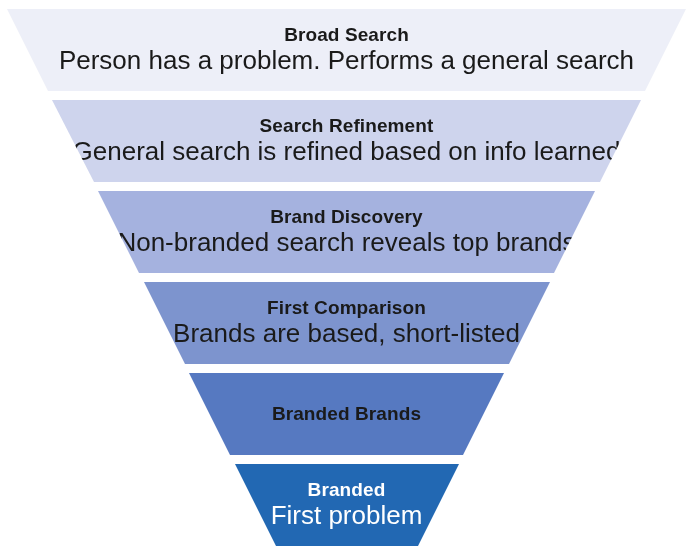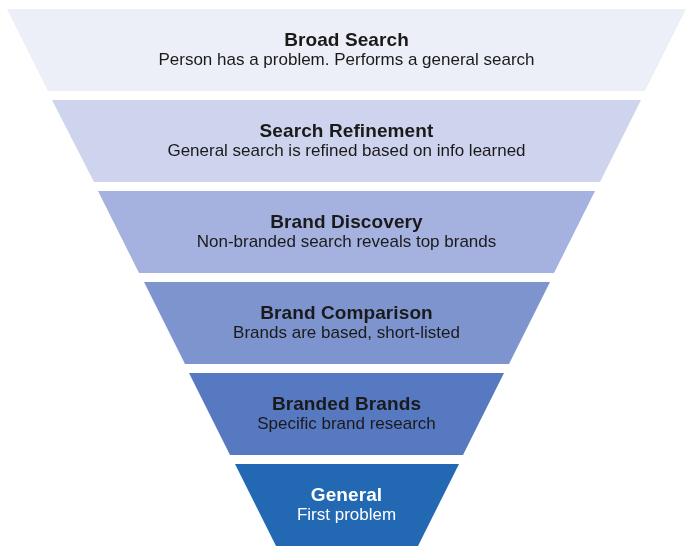--- a/index.html
+++ b/index.html
@@ -26,21 +26,21 @@
     justify-content: center;
     text-align: center;
   }
   .seg .title {
     font-size: 19px;
     font-weight: 700;
     line-height: 1.1;
     letter-spacing: 0.1px;
   }
   .seg .subtitle {
-    font-size: 17px;
+    font-size: 26px;
     font-weight: 400;
     line-height: 1.1;
   }
   
   #seg-0 { top:   9px; clip-path: polygon(  7px 0, 686px 0, 645px 82px,  48px 82px); background:#edeff8; }
   #seg-1 { top: 100px; clip-path: polygon( 52px 0, 641px 0, 600px 82px,  94px 82px); background:#ced4ed; }
   #seg-2 { top: 191px; clip-path: polygon( 98px 0, 595px 0, 554px 82px, 139px 82px); background:#a5b2df; }
   #seg-3 { top: 282px; clip-path: polygon(144px 0, 550px 0, 509px 82px, 185px 82px); background:#7d94ce; }
   #seg-4 { top: 373px; clip-path: polygon(189px 0, 504px 0, 463px 82px, 230px 82px); background:#5679c1; }
   #seg-5 { top: 464px; clip-path: polygon(235px 0, 459px 0, 418px 82px, 276px 82px); background:#2268b3; }
@@ -59,27 +59,26 @@
     <div class="title">Brand Discovery</div>
     <div class="subtitle">Non-branded search reveals top brands</div>
   </div>
 
   <div class="seg" id="seg-1" style="background: rgb(206, 212, 237); color: rgb(26, 26, 26);">
     <div class="title">Search Refinement</div>
     <div class="subtitle">General search is refined based on info learned</div>
   </div>
 
   <div class="seg" id="seg-3" style="background: rgb(125, 148, 206); color: rgb(26, 26, 26);">
-    <div class="title">Brand Comparison</div>
+    <div class="title">First Comparison</div>
     <div class="subtitle">Brands are based, short-listed</div>
   </div>
 
   <div class="seg" id="seg-4" style="background: rgb(86, 121, 193); color: rgb(26, 26, 26);">
     <div class="title">Branded Brands</div>
-    <div class="subtitle">Specific brand research</div>
   </div>
 
   <div class="seg" id="seg-5" style="background: rgb(34, 104, 179); color: rgb(255, 255, 255);">
-    <div class="title">General</div>
+    <div class="title">Branded</div>
     <div class="subtitle">First problem</div>
   </div>
 
 </div>
 
 </body></html>

